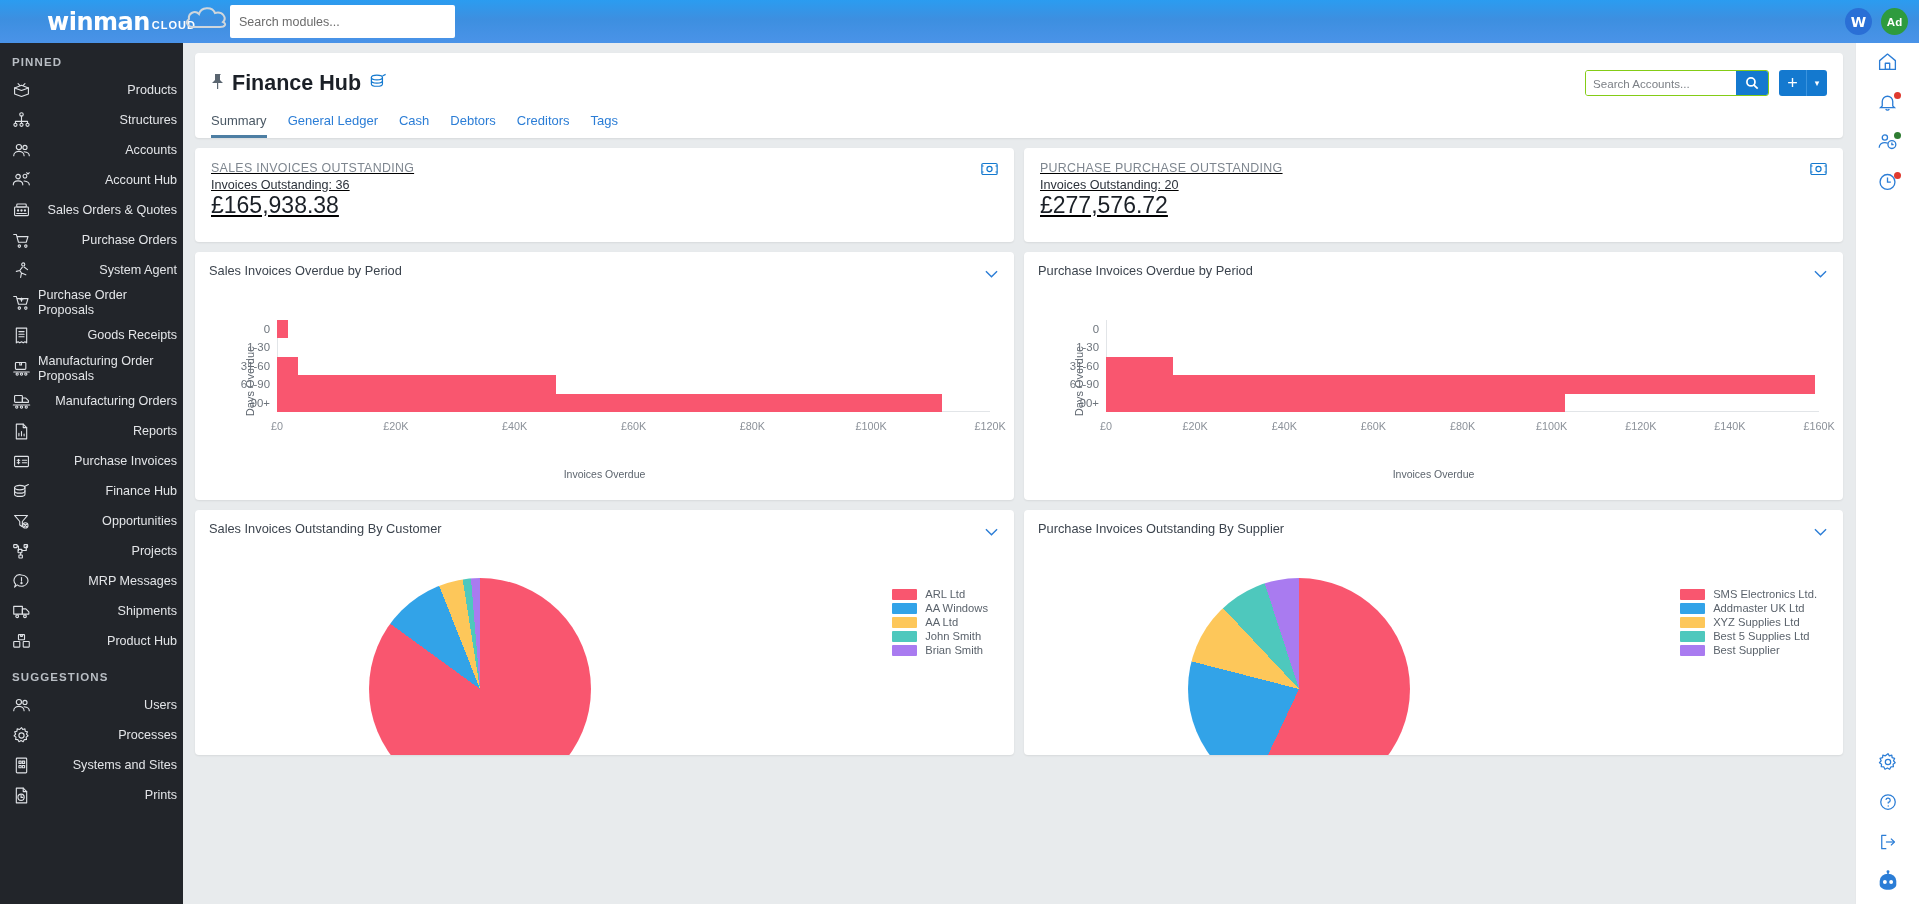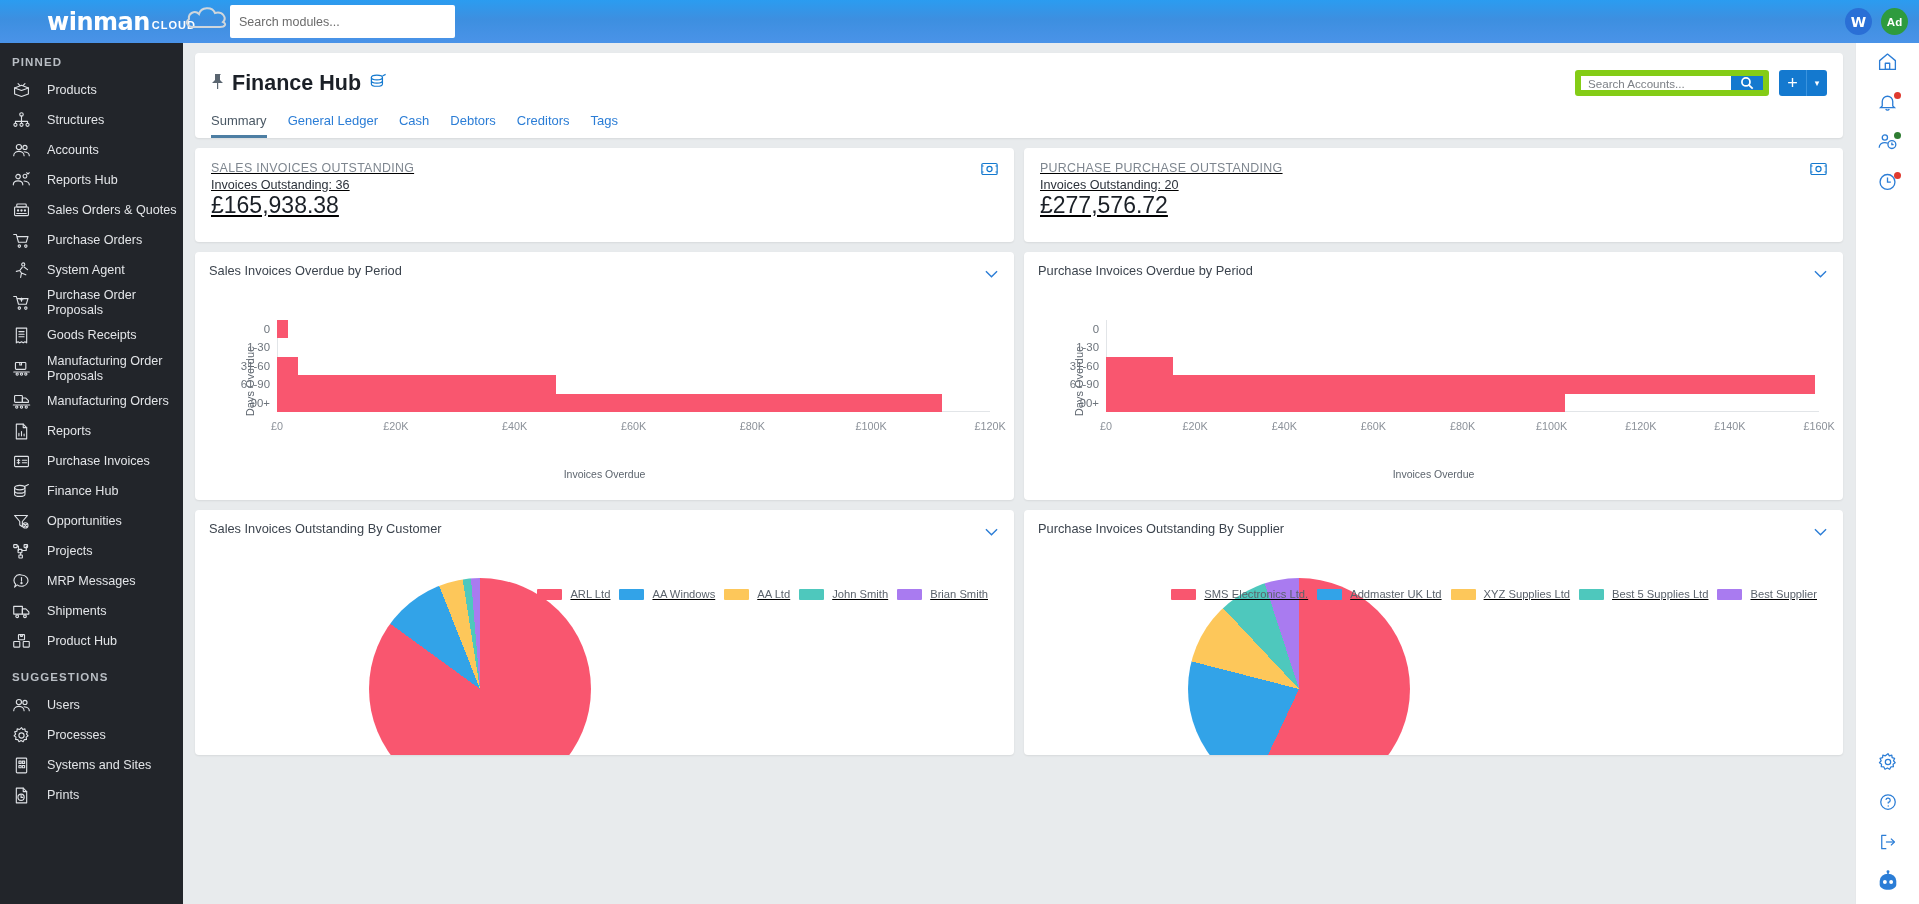--- a/index.html
+++ b/index.html
@@ -55,21 +55,21 @@
     position: absolute; top: 43px; left: 0; width: 183px; height: 861px;
     background: #22252a; overflow: hidden;
   }
   .side-head {
     color: #b9bec4; font-size: 11.5px; font-weight: bold; letter-spacing: 1.1px;
     padding: 13px 0 9px 12px;
   }
   .side-item {
     display: flex; align-items: center; min-height: 26px;
     padding: 1px 6px 1px 12px; color: #e3e5e8; font-size: 12.6px;
-    cursor: pointer; gap: 16px;
+    cursor: pointer; gap: 7px; justify-content: space-between;
   }
   .side-ico {
     width: 19px; min-width: 19px; height: 19px;
     display: flex; align-items: center; justify-content: center;
   }
   .side-ico svg { display: block; }
   .side-lbl { line-height: 1.18; }
   #pinned-list .side-item { margin-bottom: 4px; }
   #suggest-list .side-item { margin-bottom: 4px; }
 
@@ -103,21 +103,21 @@
   #page-title {
     font-size: 21.5px; color: #1b2027; font-weight: bold;
     font-family: "Liberation Sans", sans-serif;
   }
   #page-head-actions {
     position: absolute; right: 16px; top: 17px;
     display: flex; align-items: center; gap: 10px;
   }
   #acct-search-wrap {
     display: flex; align-items: center; height: 26px;
-    border: 6px solid #84cc16; border-radius: 3px; overflow: hidden;
+    border: 1px solid #84cc16; border-radius: 3px; overflow: hidden;
     background: #fff;
   }
   #acct-search {
     border: none; outline: none; width: 150px; height: 24px;
     font-size: 11.6px; padding: 0 7px; color: #333;
     font-family: "Liberation Sans", sans-serif;
   }
   #acct-search::placeholder { color: #7b7f85; }
   .blue-btn {
     background: #1479cf; border: none; height: 26px;
@@ -204,21 +204,21 @@
   .x-tick {
     position: absolute; top: 100%; margin-top: 8px;
     font-size: 10.8px; color: #8b9199; transform: translateX(-50%);
     white-space: nowrap;
   }
 
   .pie-body { position: relative; width: 100%; height: 205px; }
   .pie { position: absolute; border-radius: 50%; }
   .legend {
     position: absolute; right: 12px; top: 52px;
-    display: flex; flex-direction: row; gap: 9px; text-decoration: underline;
+    display: flex; flex-direction: column; gap: 2px;
   }
   .legend-row { display: flex; align-items: center; gap: 8px; }
   .swatch { width: 25px; height: 11px; border-radius: 1px; }
   .legend-lbl { font-size: 11.2px; color: #5b636c; white-space: nowrap; }
 </style>
 </head>
 <body>
 
 <div id="topbar">
   <div id="logo-area">
@@ -276,21 +276,21 @@
       <div class="side-item">
         <span class="side-ico">
           <svg width="19" height="19" viewBox="0 0 22 22" fill="none" stroke="#dfe2e6" stroke-width="1.3" stroke-linecap="round" stroke-linejoin="round">
             <circle cx="7" cy="6.5" r="2.6"></circle>
             <circle cx="15" cy="6" r="2.2"></circle>
             <path d="M1.5 16 c0-3.6 3.4-4.6 5.5-4.6 s5.5 1 5.5 4.6"></path>
             <path d="M14 11.6 c3 .3 6 1.2 6 4.4"></path>
             <path d="M17 2 l1.5 1.5 M20 2 l-1.5 1.5"></path>
           </svg>
         </span>
-        <span class="side-lbl">Reports Hub</span>
+        <span class="side-lbl">Account Hub</span>
       </div>
       <div class="side-item">
         <span class="side-ico">
           <svg width="19" height="19" viewBox="0 0 22 22" fill="none" stroke="#dfe2e6" stroke-width="1.3" stroke-linecap="round" stroke-linejoin="round">
             <rect x="3" y="7" width="16" height="10" rx="1"></rect>
             <rect x="5.5" y="3.5" width="11" height="3.5" rx="1"></rect>
             <circle cx="7" cy="11" r=".7"></circle>
             <circle cx="11" cy="11" r=".7"></circle>
             <circle cx="15" cy="11" r=".7"></circle>
             <path d="M5.5 14.5 h11"></path>

